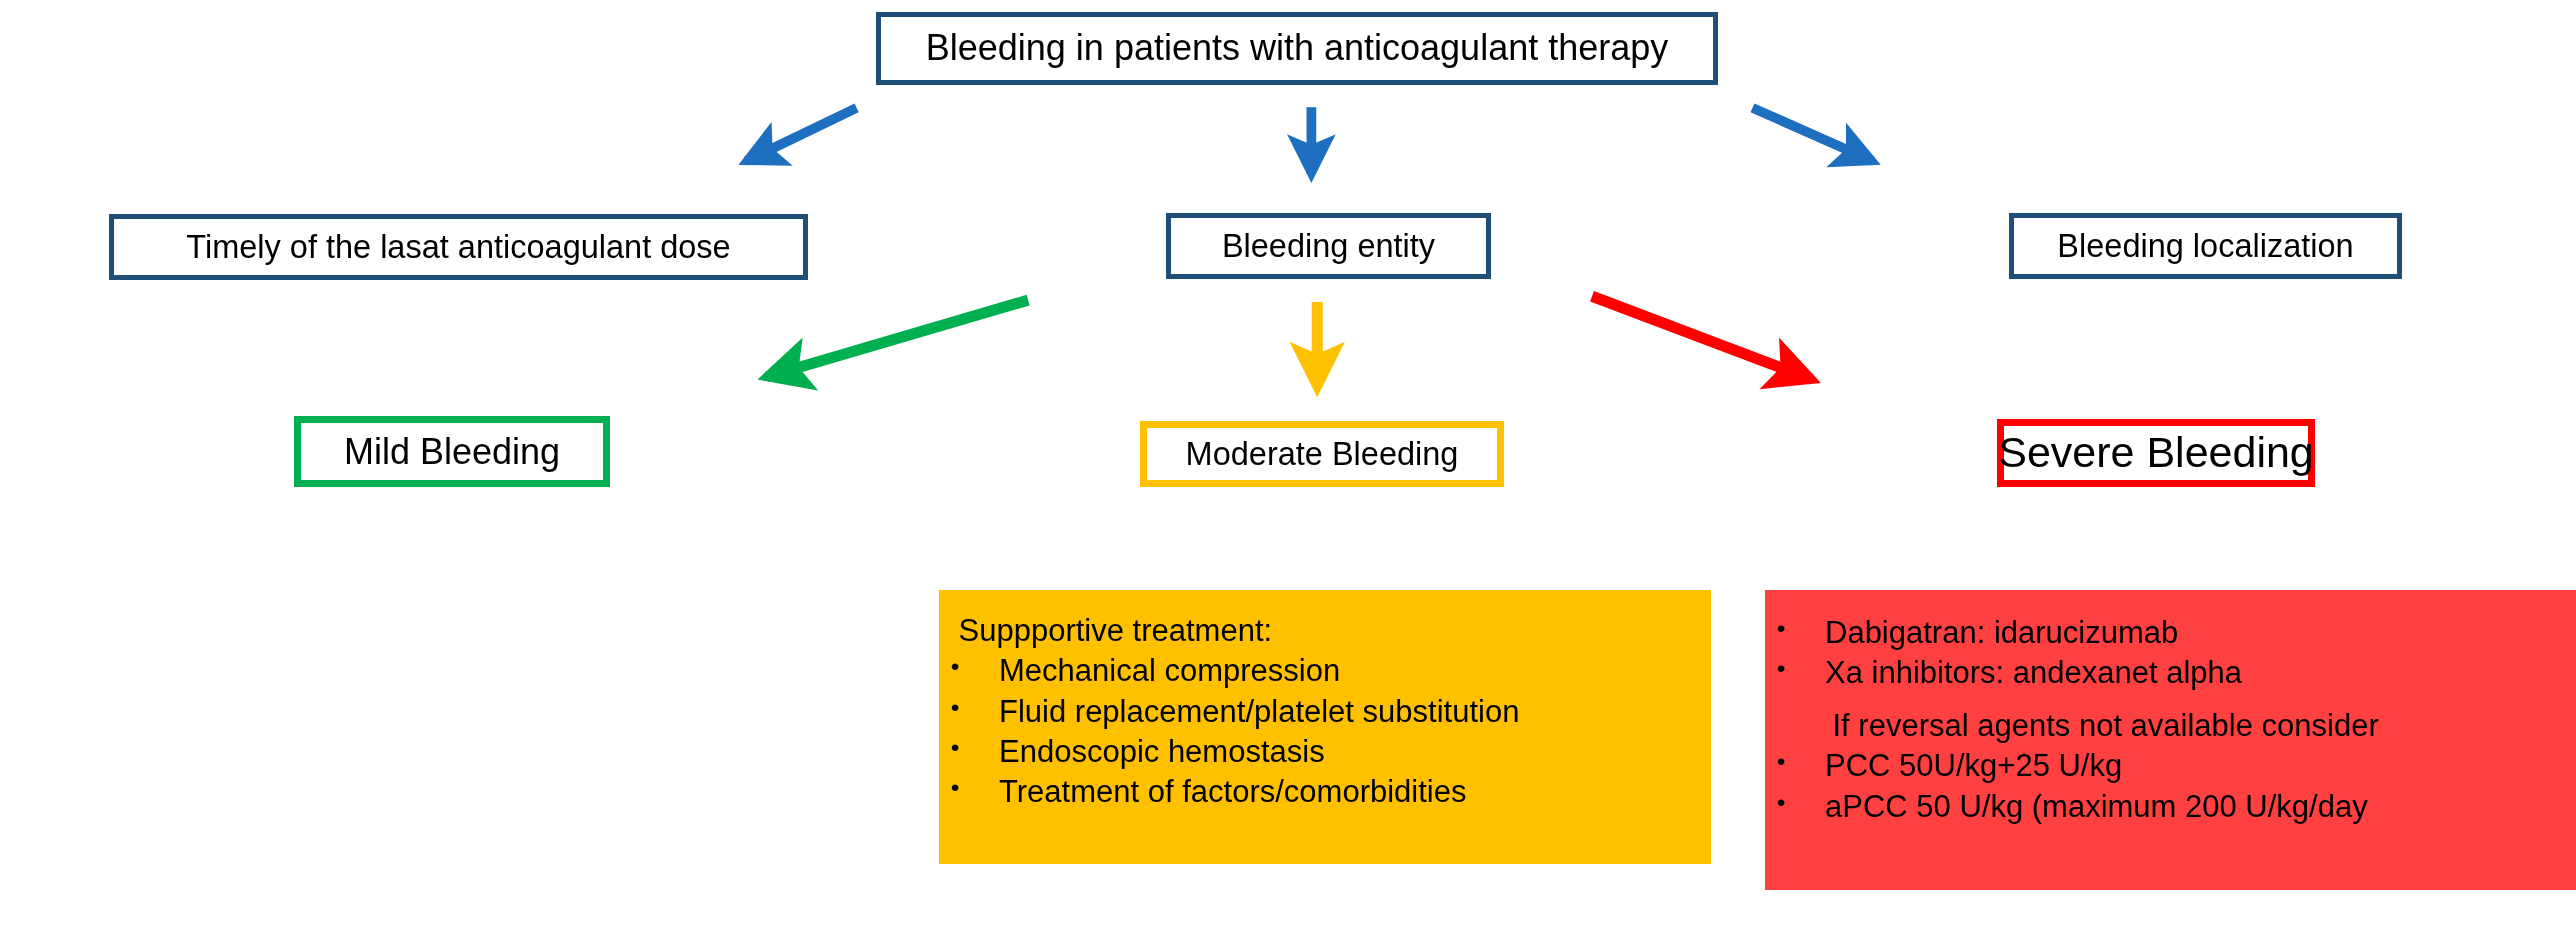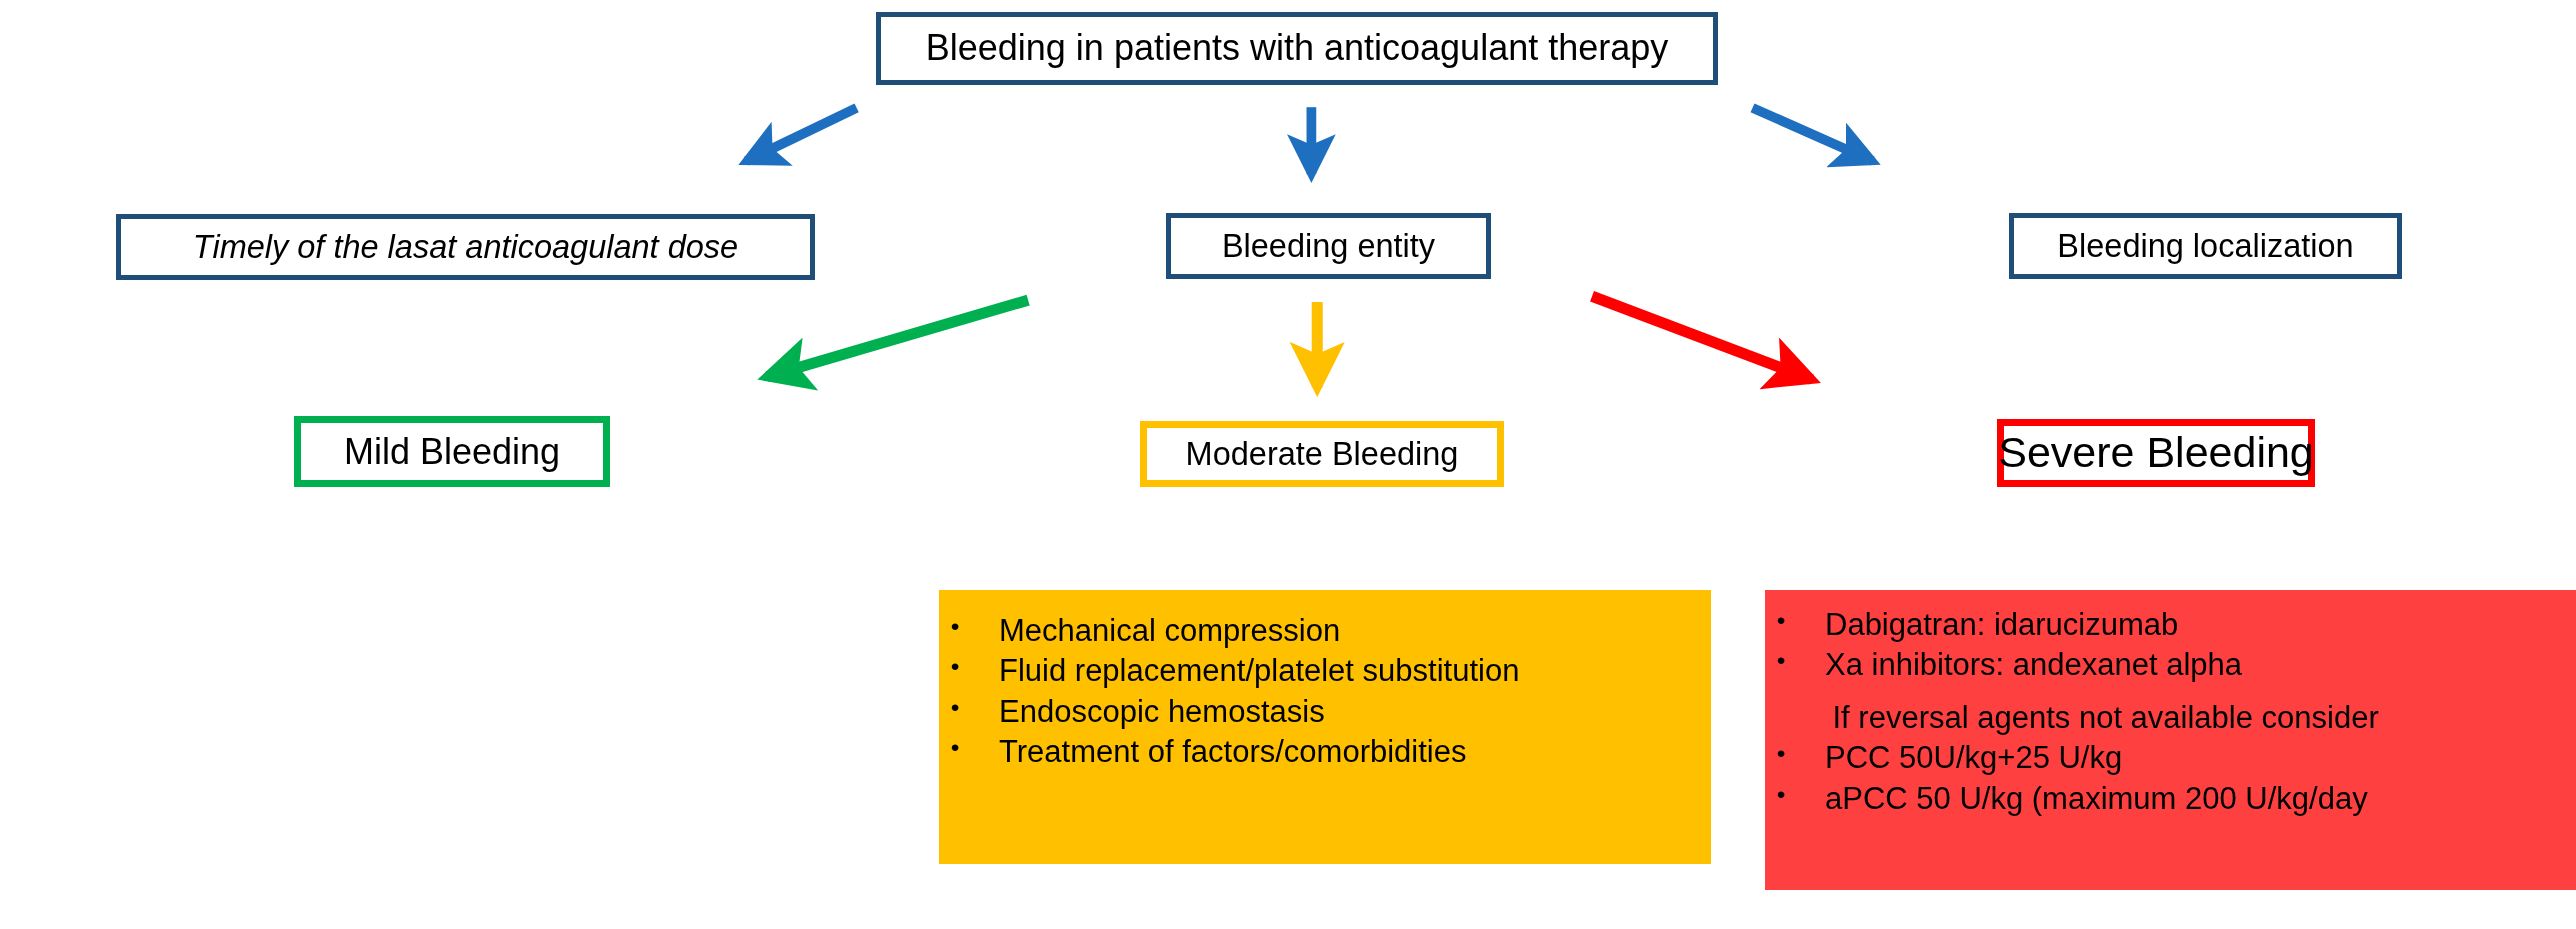--- a/index.html
+++ b/index.html
@@ -107,21 +107,21 @@
 
     <line x1="2027" y1="465" x2="2027" y2="596" stroke="#FFC000" stroke-width="17" marker-end="url(#ah-yellow)"></line>
 
     <line x1="2450" y1="456" x2="2788" y2="584" stroke="#FF0000" stroke-width="17" marker-end="url(#ah-red)"></line>
   </svg>
 
   <div class="obox blue" style="left:876px; top:11.7px; width:842px; height:73px; font-size:36px;">
     <span>Bleeding in patients with anticoagulant therapy</span>
   </div>
 
-  <div class="obox blue" style="left:116px; top:214px; width:699px; height:66px; font-size:32.5px;font-style:italic;">
+  <div class="obox blue" style="left:109px; top:214px; width:699px; height:66px; font-size:32.5px;">
     <span>Timely of the lasat anticoagulant dose</span>
   </div>
 
   <div class="obox blue" style="left:1166px; top:213px; width:325px; height:66px; font-size:32.5px;text-align:right;">
     <span>Bleeding entity</span>
   </div>
 
   <div class="obox blue" style="left:2009px; top:213px; width:393px; height:66px; font-size:32.5px;">
     <span>Bleeding localization</span>
   </div>
@@ -133,27 +133,28 @@
   <div class="obox yellow" style="left:1140px; top:421px; width:364px; height:66px; font-size:32.5px;">
     <span>Moderate Bleeding</span>
   </div>
 
   <div class="obox red" style="left:1997px; top:419px; width:318px; height:68px; font-size:43px;">
     <span>Severe Bleeding</span>
   </div>
 
 
   <div class="panel fill-yellow" style="left:939px; top:590px; width:772px; height:274px; padding:21px 0 0 0; font-size:31px; line-height:1.30;">
+    <span class="plain" style="padding-left:19.5px;">Suppportive treatment:</span>
     <span class="li">Mechanical compression</span>
     <span class="li">Fluid replacement/platelet substitution</span>
     <span class="li">Endoscopic hemostasis</span>
     <span class="li">Treatment of factors/comorbidities</span>
   </div>
 
-  <div class="panel fill-red" style="left:1765px; top:590px; width:811px; height:300px; padding:15px 0 0 0; font-size:31px; line-height:1.30;">
+  <div class="panel fill-red" style="left:1765px; top:590px; width:811px; height:300px; padding:23px 0 0 0; font-size:31px; line-height:1.30;">
     <span class="li">Dabigatran: idarucizumab</span>
     <span class="li">Xa inhibitors: andexanet alpha</span>
     <span class="spacer"></span>
     <span class="plain" style="padding-left:19.5px;margin-left:48px;">If reversal agents not available consider</span>
     <span class="li">PCC 50U/kg+25 U/kg</span>
     <span class="li">aPCC  50 U/kg (maximum 200 U/kg/day</span>
   </div>
 
 </div>
 

